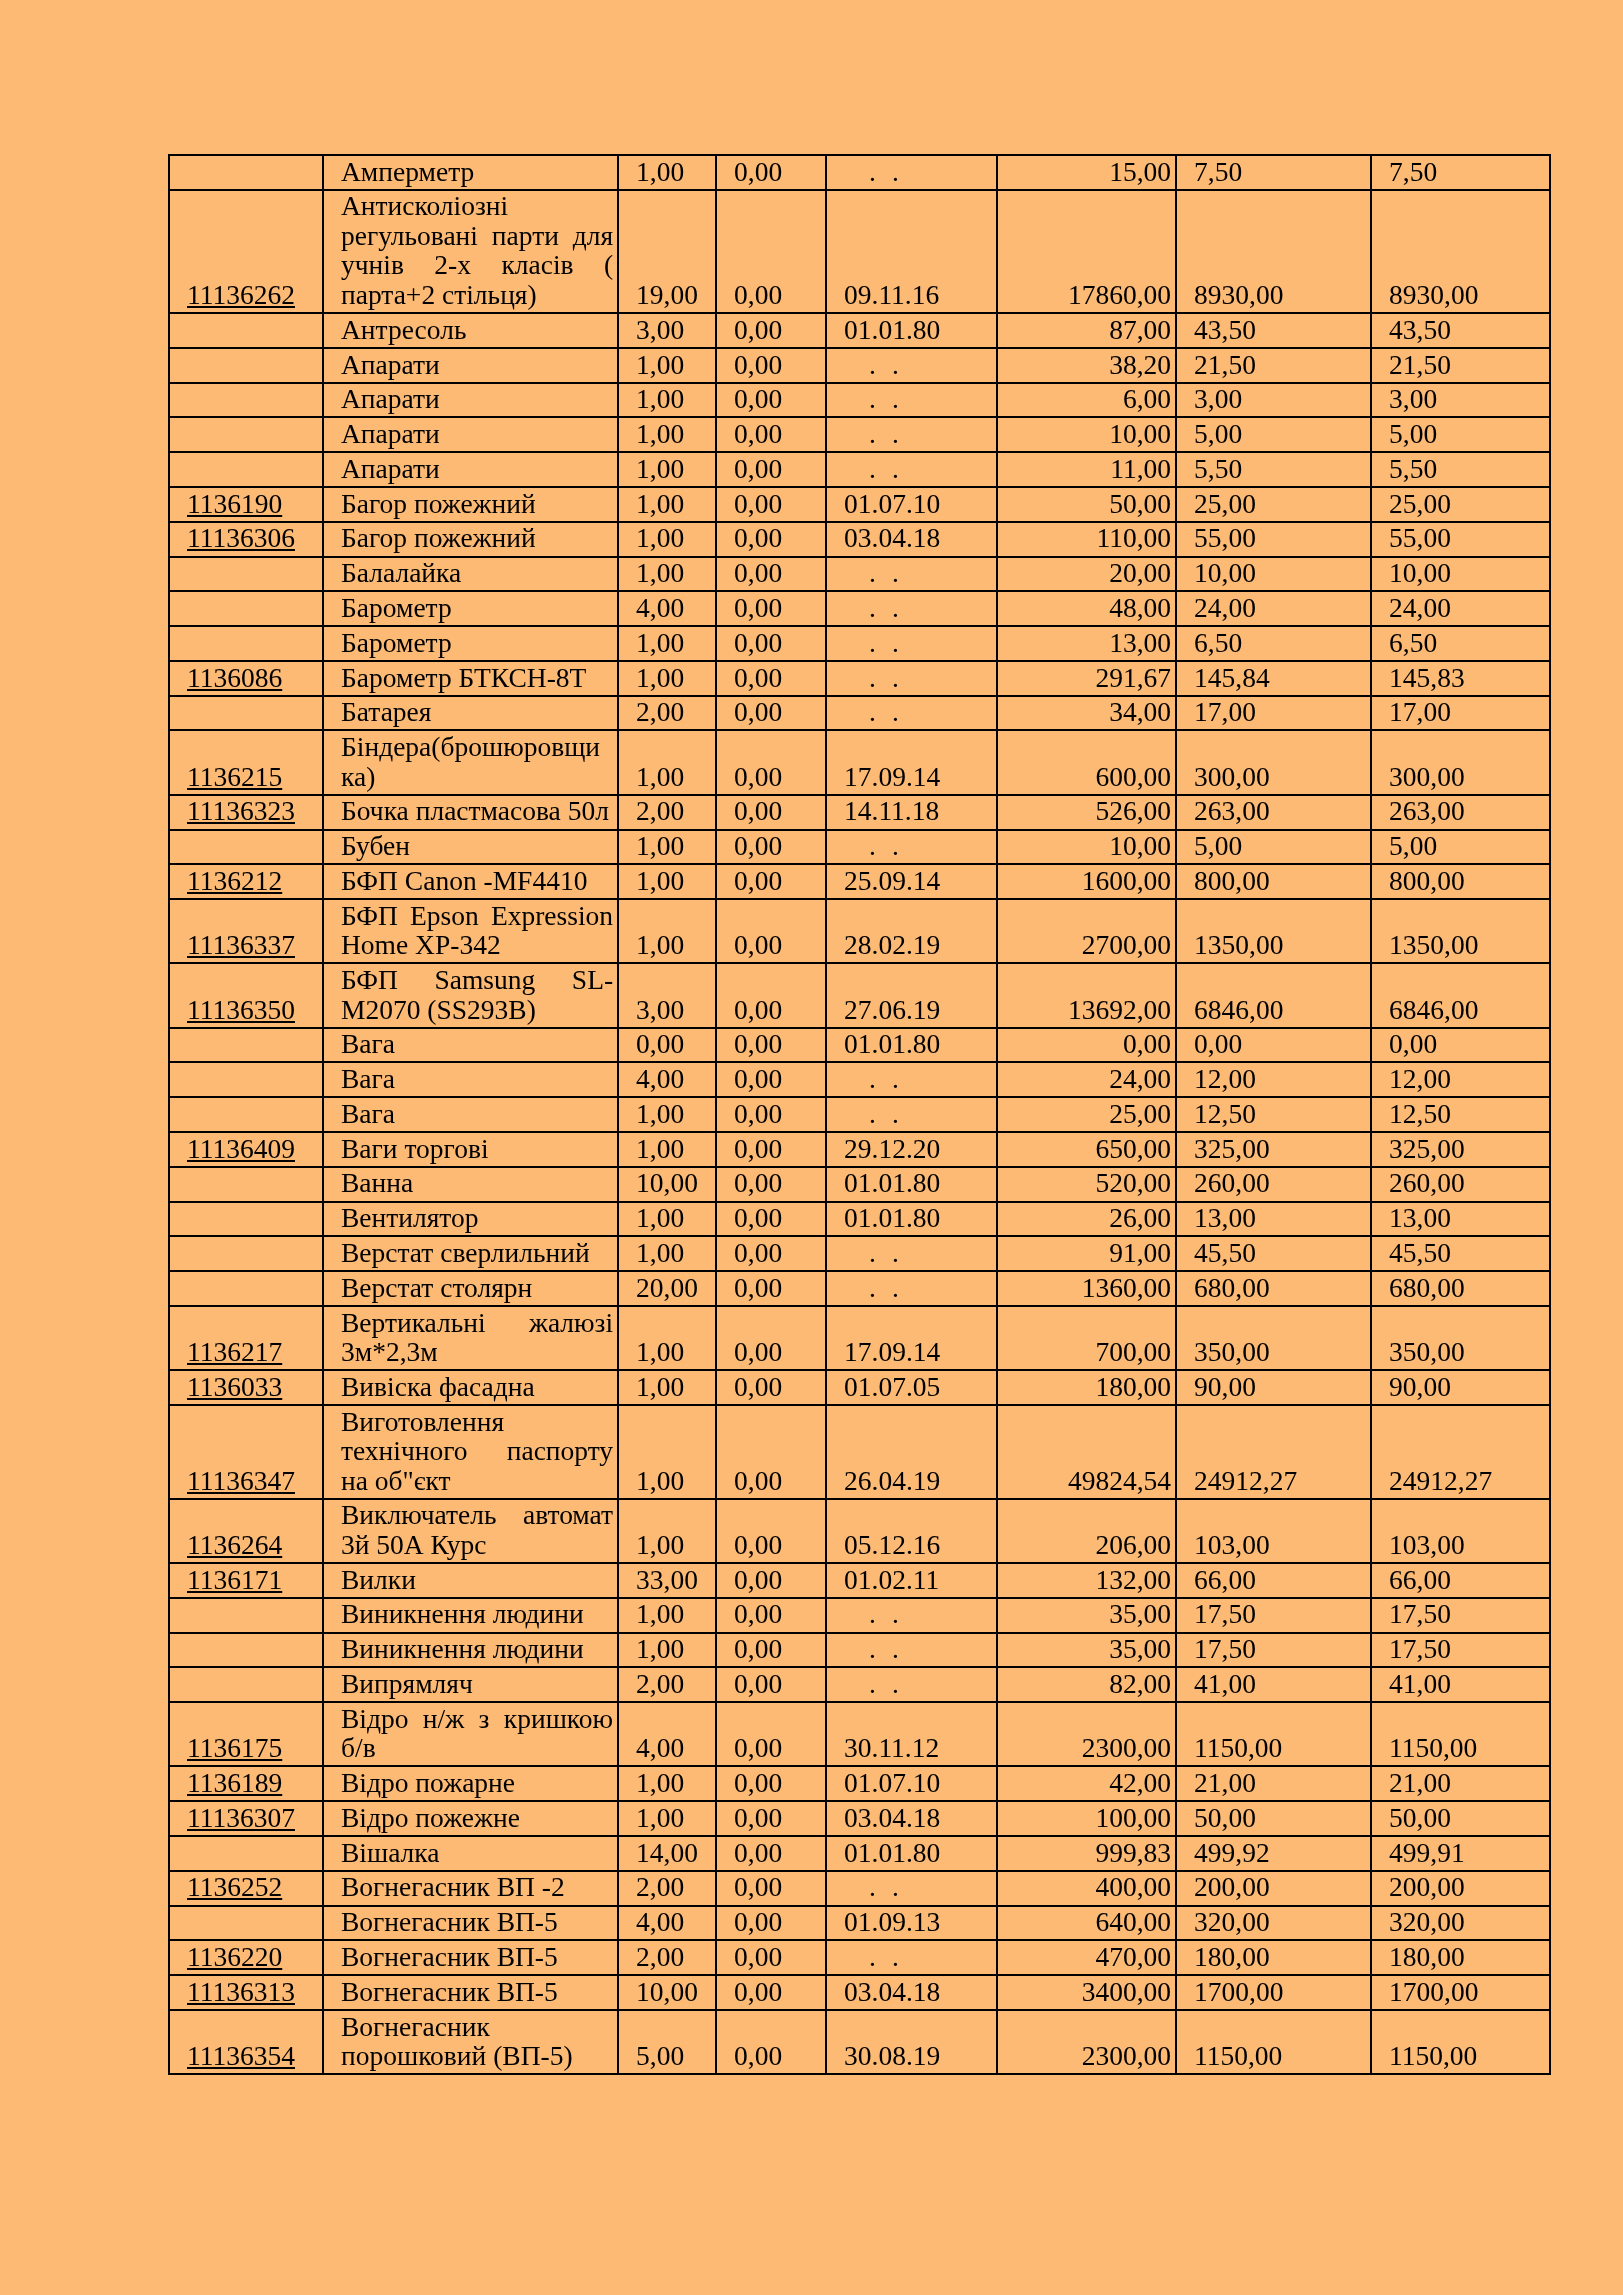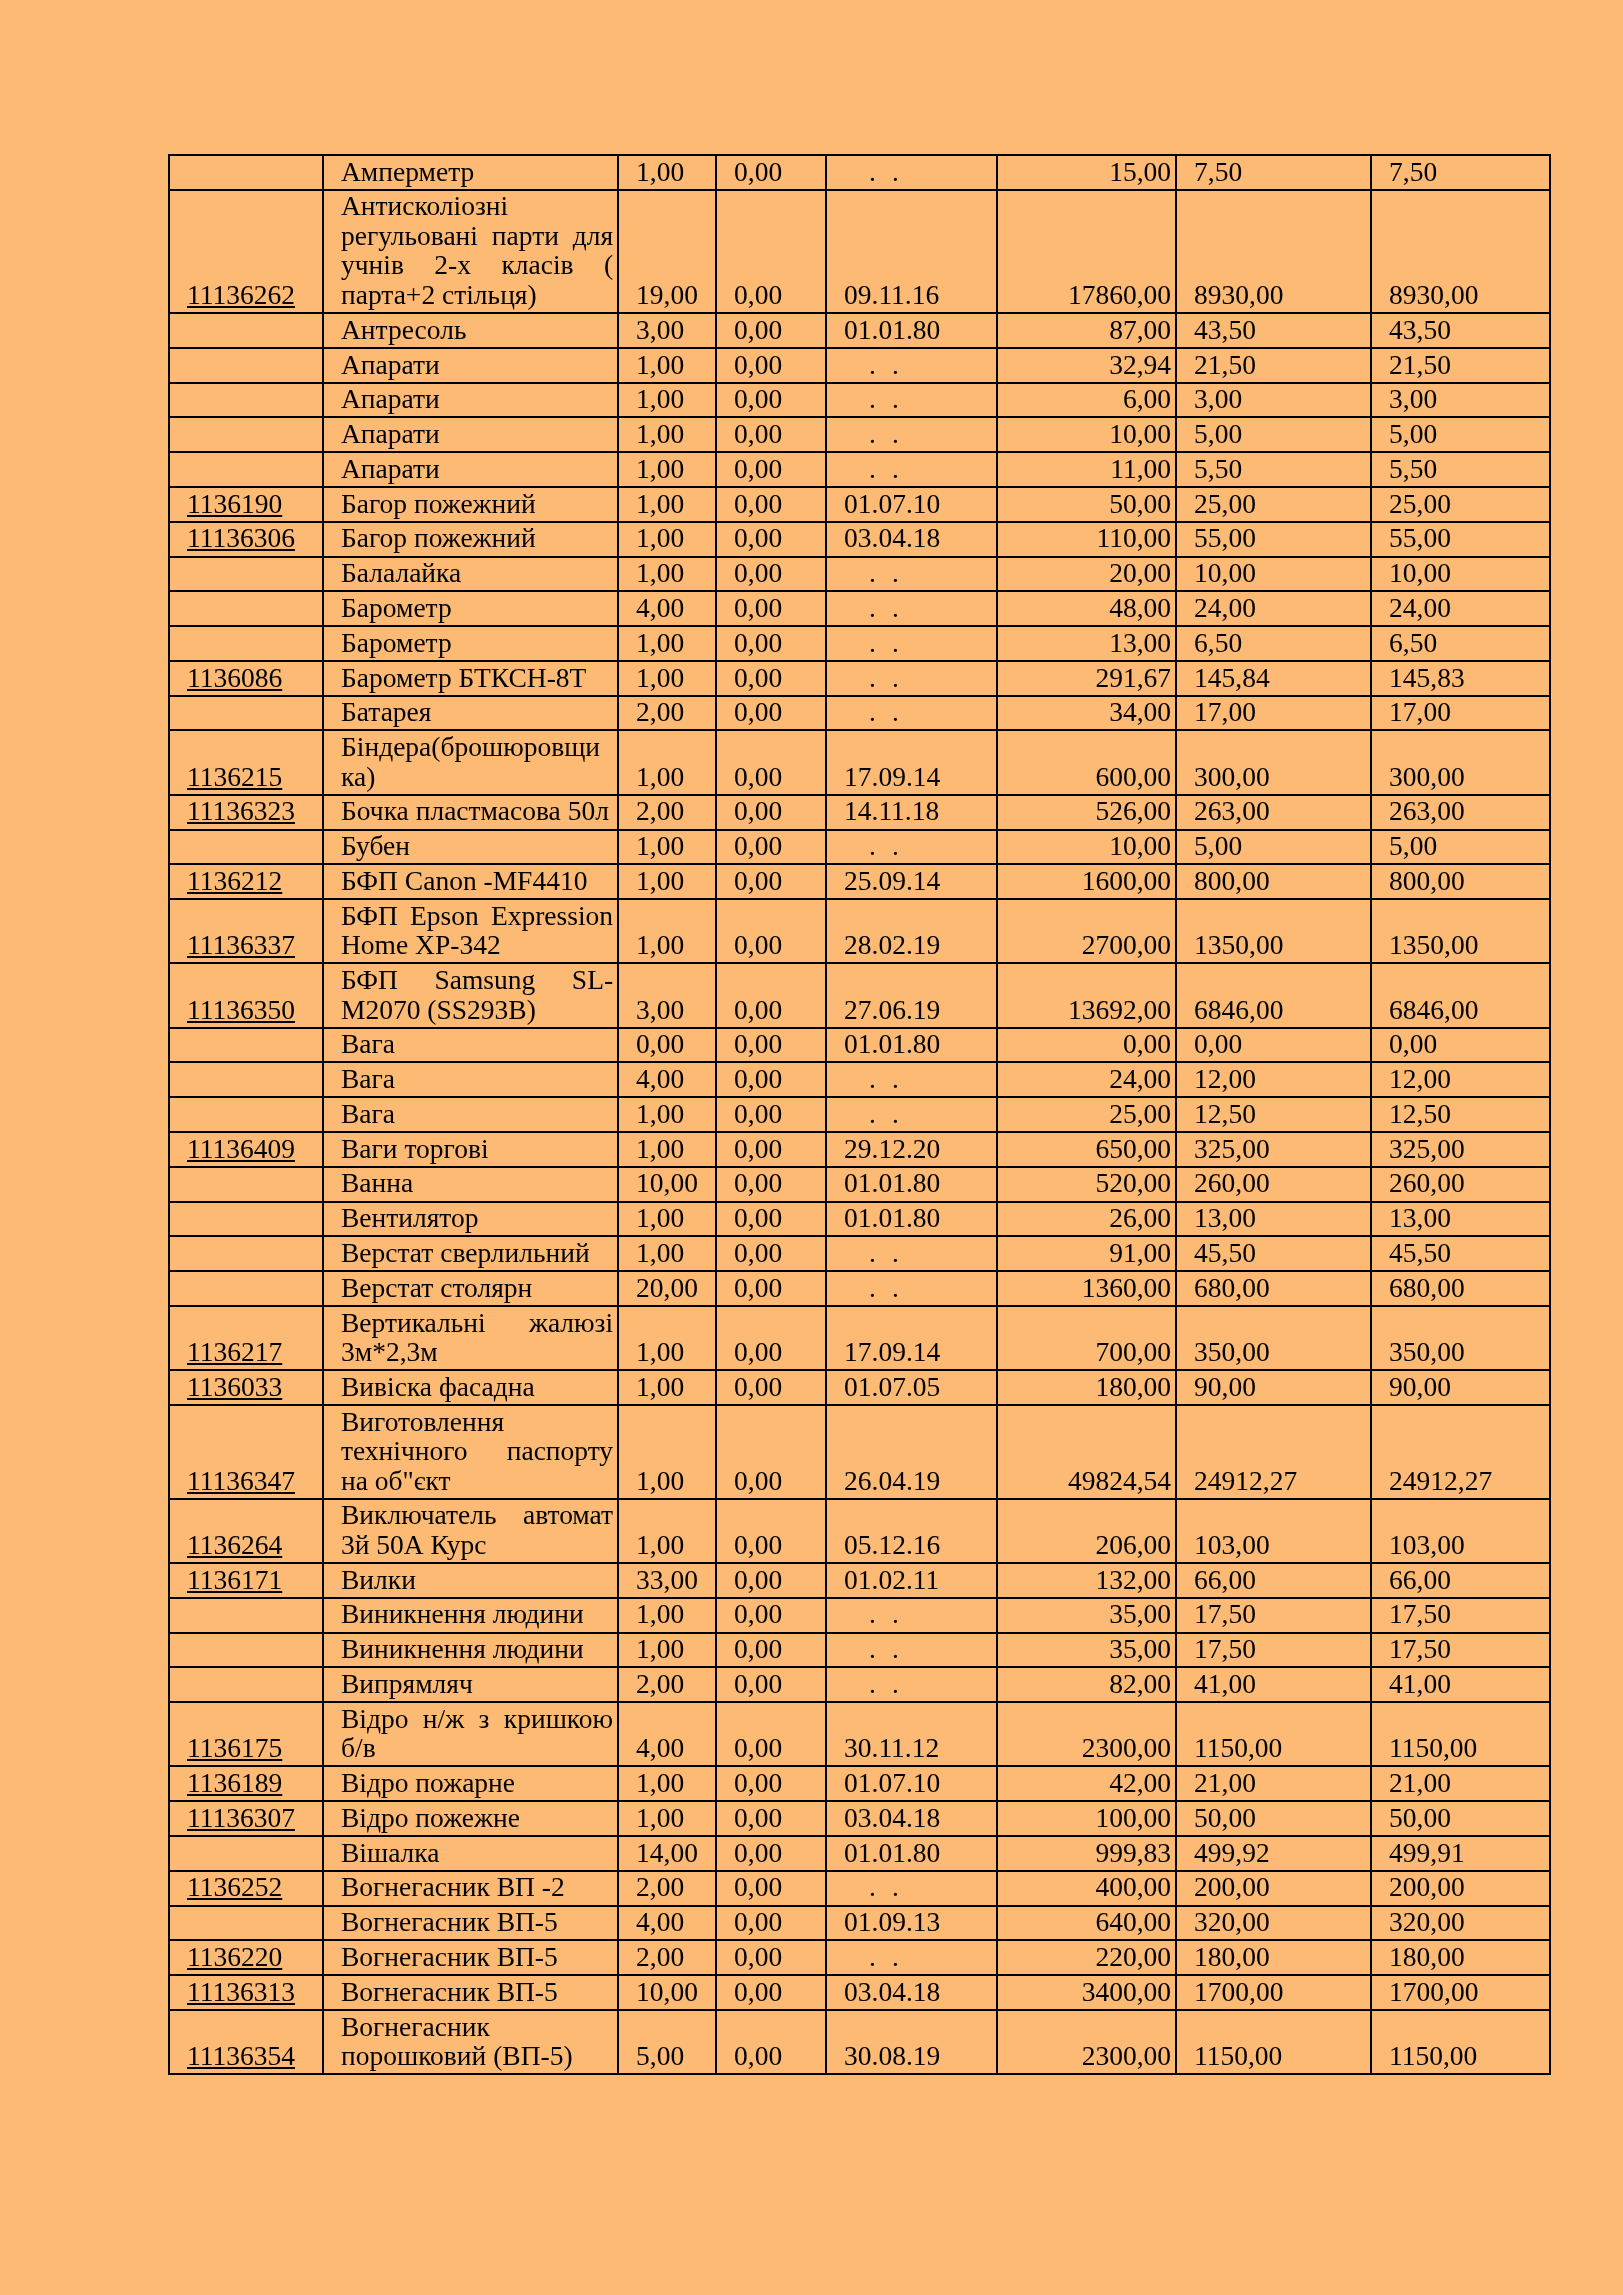--- a/index.html
+++ b/index.html
@@ -91,21 +91,21 @@
       <td class="c-dep">43,50</td>
       <td class="c-res">43,50</td>
     </tr>
 
     <tr>
       <td class="c-id"></td>
       <td class="c-name">Апарати</td>
       <td class="c-qty">1,00</td>
       <td class="c-zero">0,00</td>
       <td class="c-date empty-date">. .</td>
-      <td class="c-cost">32,94</td>
+      <td class="c-cost">38,20</td>
       <td class="c-dep">21,50</td>
       <td class="c-res">21,50</td>
     </tr>
 
     <tr>
       <td class="c-id"></td>
       <td class="c-name">Апарати</td>
       <td class="c-qty">1,00</td>
       <td class="c-zero">0,00</td>
       <td class="c-date empty-date">. .</td>
@@ -522,21 +522,21 @@
       <td class="c-dep">320,00</td>
       <td class="c-res">320,00</td>
     </tr>
 
     <tr>
       <td class="c-id">1136220</td>
       <td class="c-name">Вогнегасник ВП-5</td>
       <td class="c-qty">2,00</td>
       <td class="c-zero">0,00</td>
       <td class="c-date empty-date">. .</td>
-      <td class="c-cost">220,00</td>
+      <td class="c-cost">470,00</td>
       <td class="c-dep">180,00</td>
       <td class="c-res">180,00</td>
     </tr>
 
 
     <tr>
       <td class="c-id">11136313</td>
       <td class="c-name">Вогнегасник ВП-5</td>
       <td class="c-qty">10,00</td>
       <td class="c-zero">0,00</td>

